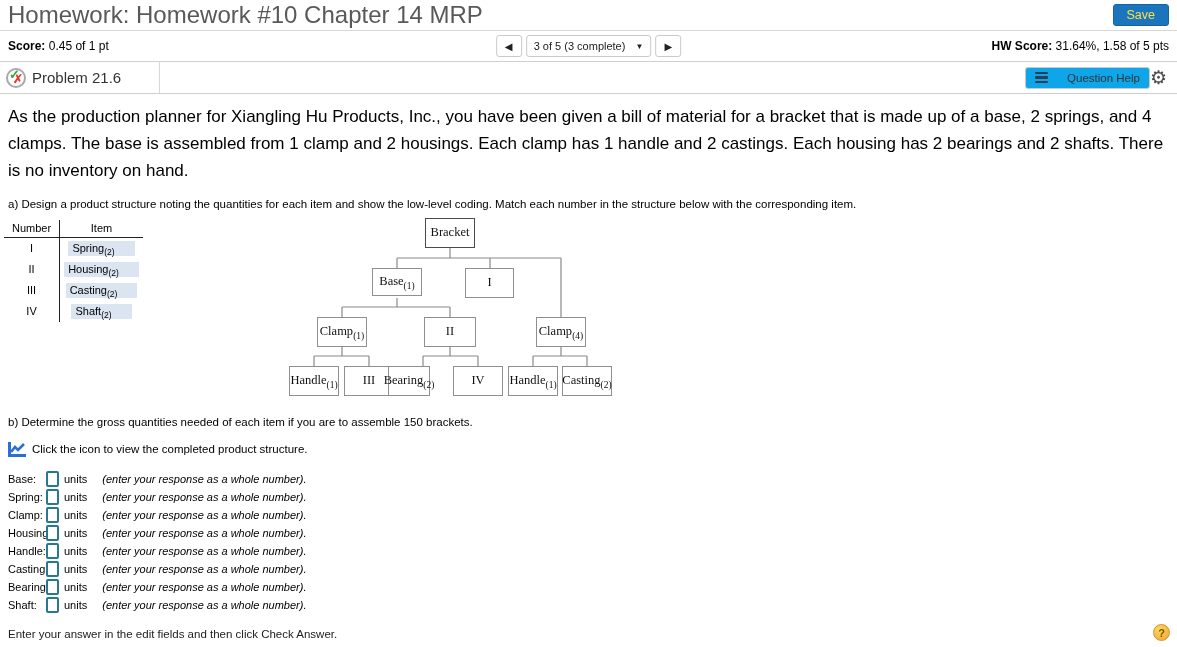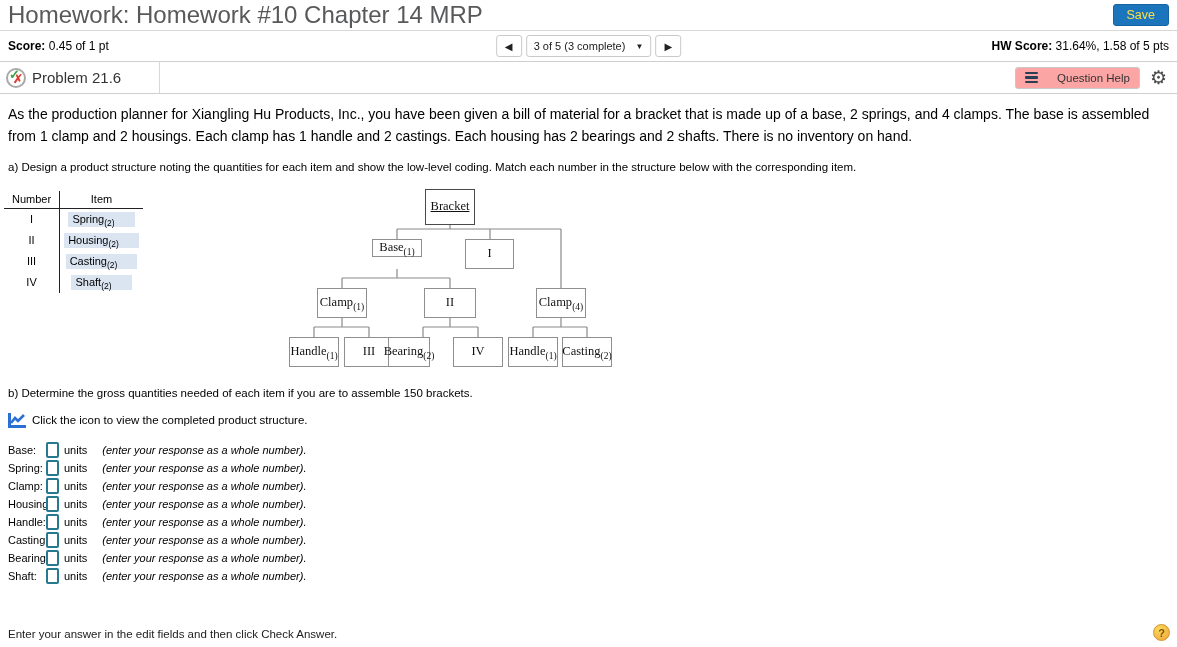--- a/index.html
+++ b/index.html
@@ -50,30 +50,30 @@
     display:flex; align-items:center;
   }
   .prob-left { display:flex; align-items:center; width:160px; height:100%; padding-left:6px; border-right:1px solid #d8d8d8; }
   .status-icon { position:relative; width:20px; height:20px; border:2px solid #a9a9a9; border-radius:50%; margin-right:6px; background:#fff; flex:0 0 auto; }
   .status-icon .chk { position:absolute; left:1px; top:-3px; color:#3aa545; font-size:13px; font-weight:bold; }
   .status-icon .ex  { position:absolute; left:5px; top:2px;  color:#e03c31; font-size:12px; font-weight:bold; }
   .prob-title { font-size:15px; color:#333; }
   .prob-spacer { flex:1; }
   .qhelp-btn {
     display:flex; align-items:center; gap:19px;
-    border:1px solid #c9c9c9; background:#fca5a5; border-radius:3px;
-    font-size:11.5px; color:#333; padding:4px 9px; margin-right:10px; cursor:pointer;
+    border:1px solid #c9c9c9; background:#0ea5e9; border-radius:3px;
+    font-size:11.5px; color:#333; padding:4px 9px; cursor:pointer;
   }
   .list-icon { display:inline-flex; flex-direction:column; gap:2px; }
   .list-icon i { display:block; width:13px; height:2.4px; background:#2a3f55; border-radius:1px; }
   .gear-icon { font-size:19px; color:#4a4a4a; margin-right:10px; cursor:pointer; line-height:1; }
 
   
-  .stem  { margin:9px 8px 0 8px; font-size:14px; line-height:1.6; max-width:1162px; }
-  .parta { margin:13px 8px 16px 8px; font-size:11.5px; }
+  .stem  { margin:9px 8px 0 8px; font-size:17px; line-height:1.6; max-width:1162px; }
+  .parta { margin:13px 8px 8px 8px; font-size:11.5px; }
   .partb { margin:14px 8px 0 8px; font-size:11.5px; }
 
   
   .diagram-area { position:relative; height:184px; margin-top:5px; }
 
   
   .match-table { position:absolute; left:4px; top:2px; border-collapse:collapse; font-size:11px; }
   .match-table th {
     font-weight:400; padding:2px 8px 3px 8px; border-bottom:1px solid #222; text-align:center;
   }
@@ -200,25 +200,25 @@
     <svg class="tree-svg" viewBox="0 0 660 184">
       <g stroke="#8a8a8a" stroke-width="1.2" fill="none">
         <path d="M450,30 V40 M397,40 H561 M397,40 V50 M490,40 V50 M561,40 V99"></path>
         <path d="M397,80 V89 M342,89 H450 M342,89 V99 M450,89 V99"></path>
         <path d="M342,129 V138 M314,138 H369 M314,138 V148 M369,138 V148"></path>
         <path d="M450,129 V138 M423,138 H478 M423,138 V148 M478,138 V148"></path>
         <path d="M561,129 V138 M533,138 H587 M533,138 V148 M587,138 V148"></path>
       </g>
     </svg>
 
-    <div class="tnode root" style="left:425px;top:0;width:50px;height:36px;text-decoration:underline;">
+    <div class="tnode root" style="left:425px;top:0;width:50px;height:30px;">
         <span>Bracket</span>
         <span class="tsub"></span>
       </div>
-    <div class="tnode" style="left:372px;top:50px;width:50px;height:18px;">
+    <div class="tnode" style="left:372px;top:50px;width:50px;height:28px;">
         <span>Base</span>
         <span class="tsub">(1)</span>
       </div>
     <div class="tnode" style="left:465px;top:50px;width:49px;height:30px;">
         <span>I</span>
         <span class="tsub"></span>
       </div>
     <div class="tnode" style="left:317px;top:99px;width:50px;height:30px;">
         <span>Clamp</span>
         <span class="tsub">(1)</span>

